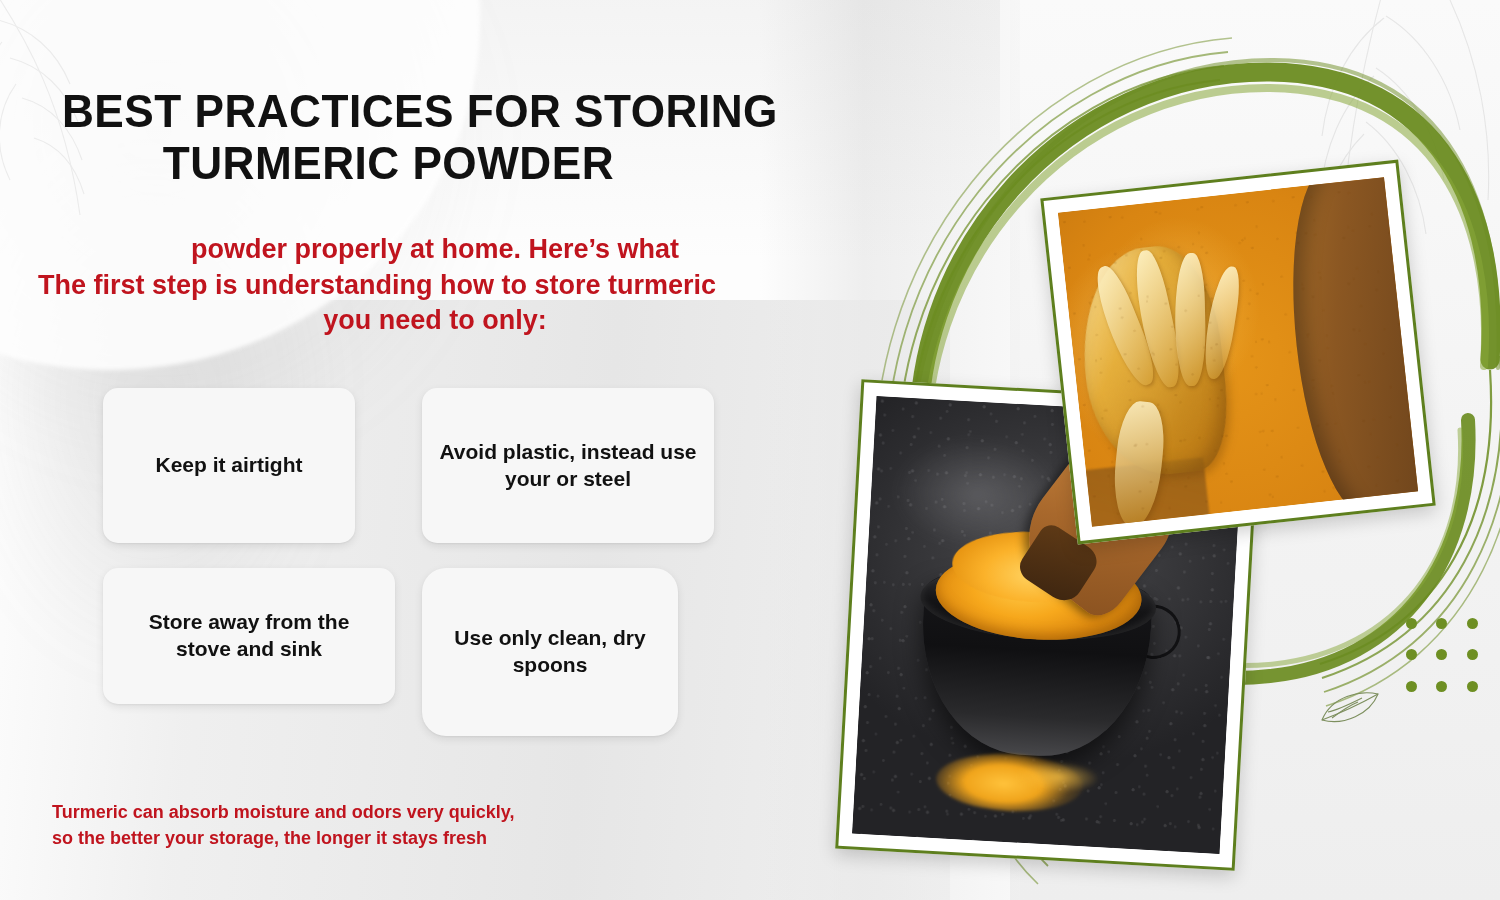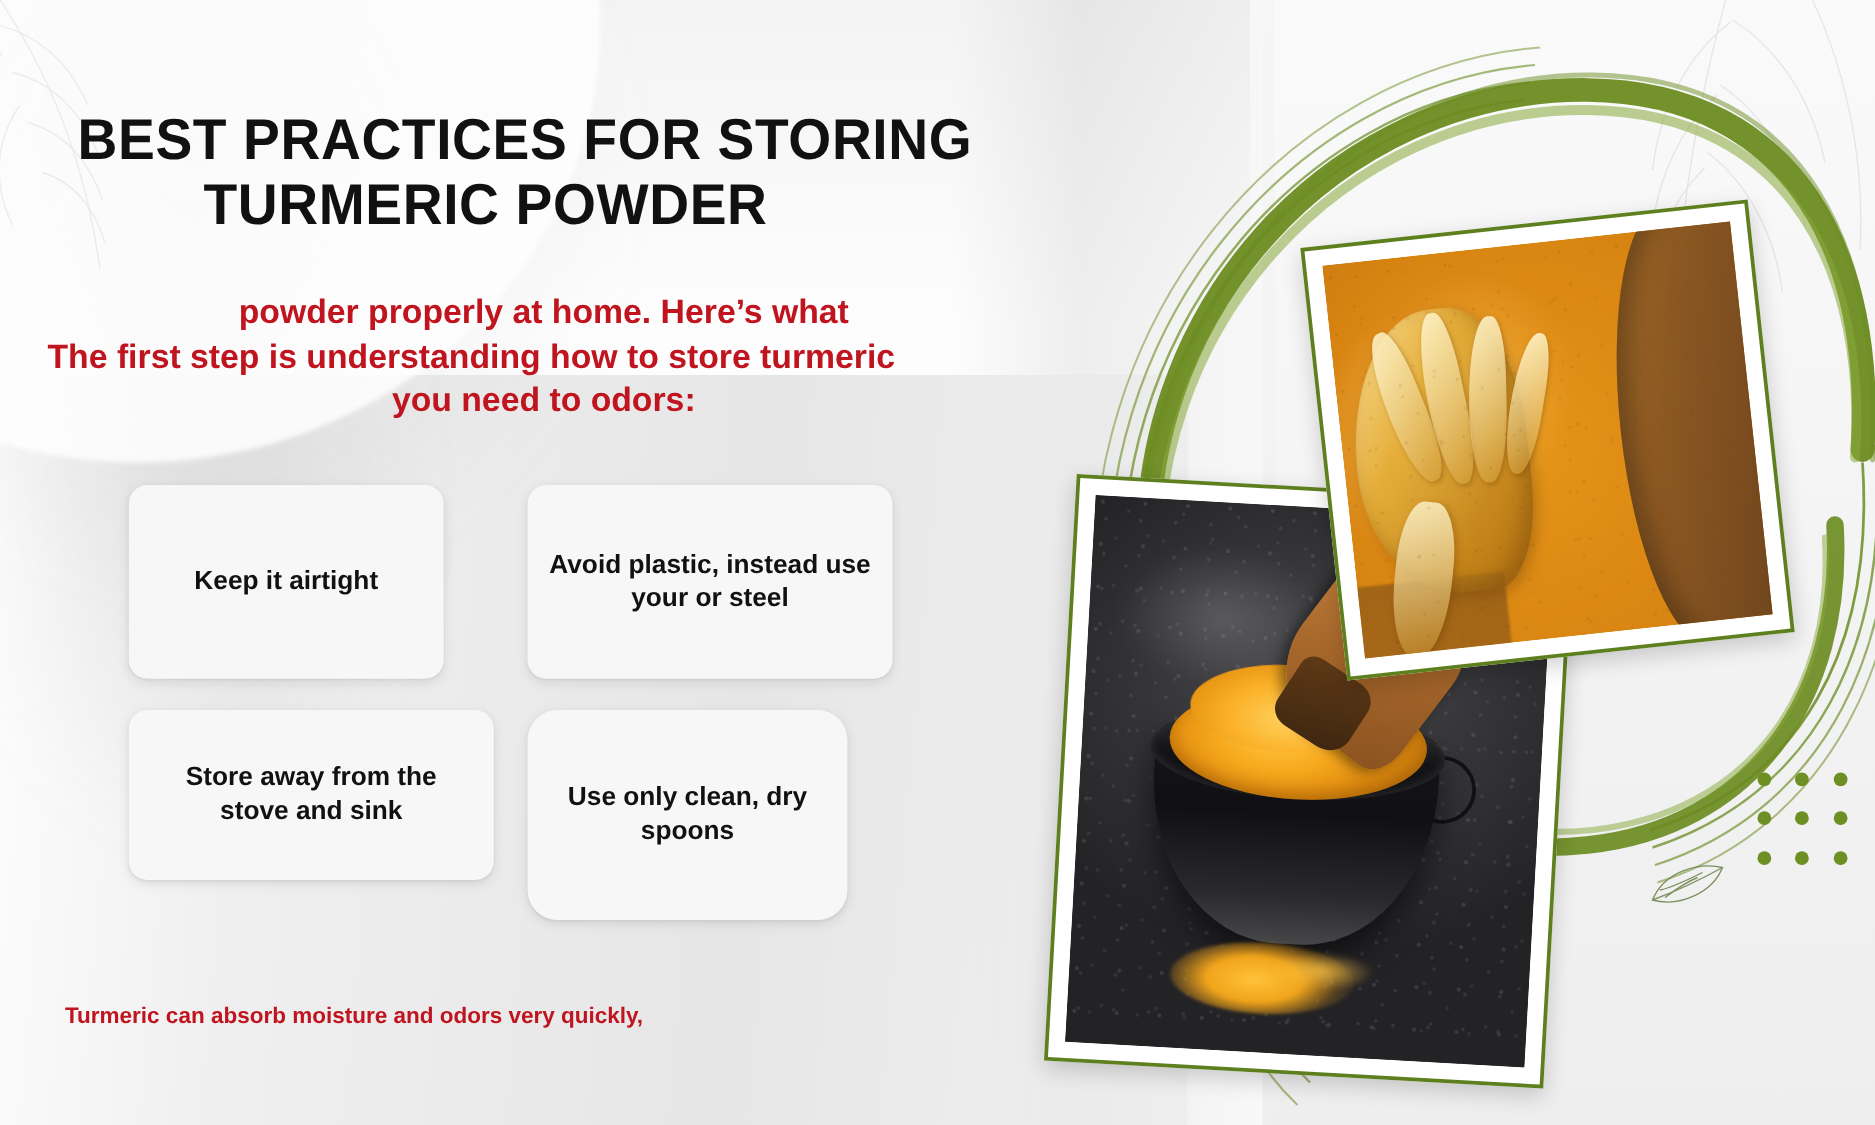--- a/index.html
+++ b/index.html
@@ -218,40 +218,41 @@
   </svg>
 
   <div class="title">
     <span class="ln ln1">BEST PRACTICES FOR STORING</span>
     <span class="ln ln2">TURMERIC POWDER</span>
   </div>
 
   <div class="subhead">
     <span class="ln">powder properly at home. Here’s what</span>
     <span class="ln ln1">The first step is understanding how to store turmeric</span>
-    <span class="ln">you need to odors:</span>
+    <span class="ln">you need to only:</span>
   </div>
 
   <div class="cards">
     <div class="card c0">
       <span>Keep it airtight</span>
     </div>
     <div class="card c1">
       <span>Avoid plastic, instead use your or steel</span>
     </div>
     <div class="card c2">
       <span>Store away from the stove and sink</span>
     </div>
     <div class="card c3">
       <span>Use only clean, dry spoons</span>
     </div>
   </div>
 
   <div class="footnote">
     <span class="ln">Turmeric can absorb moisture and odors very quickly,</span>
+    <span class="ln">so the better your storage, the longer it stays fresh</span>
   </div>
 
   <div class="art">
 
     <svg class="brush-wrap" viewBox="0 0 700 900">
       <g fill="none" stroke="#6B8C21">
         <path d="M120 470 C100 250, 270 70, 470 72 C640 74, 700 210, 690 360" stroke-width="19" stroke-linecap="round" opacity=".95"></path>
         <path d="M128 478 C110 262, 276 86, 470 88 C636 90, 694 222, 684 366" stroke-width="8" stroke-linecap="round" opacity=".55" stroke="#88A83A"></path>
         <path d="M112 500 C94 262, 266 58, 474 60 C650 62, 706 206, 698 368" stroke-width="4" stroke-linecap="round" opacity=".5"></path>
         <path d="M668 420 C676 560, 600 662, 470 676 C360 688, 280 640, 244 566" stroke-width="14" stroke-linecap="round" opacity=".92"></path>

